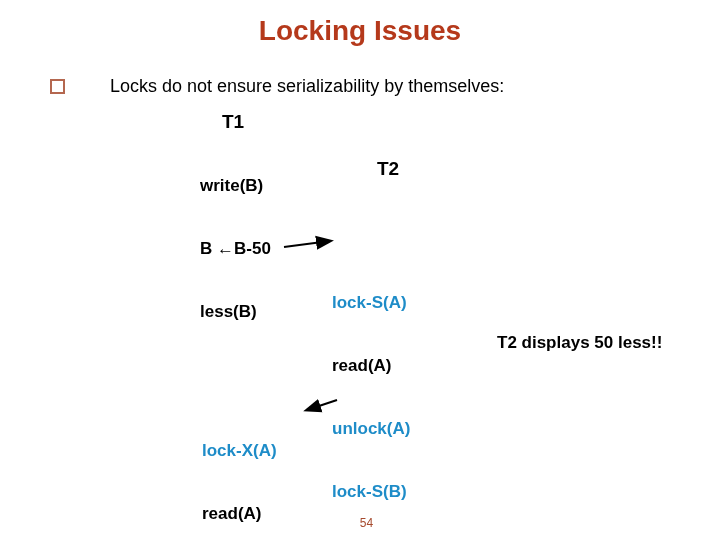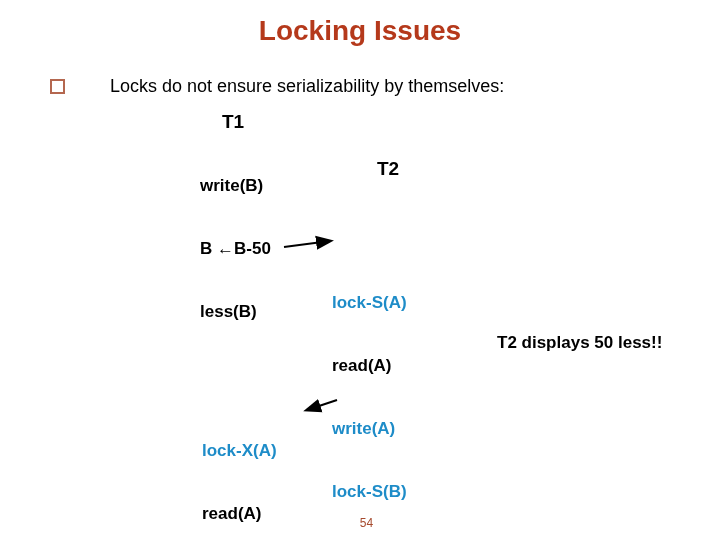--- a/index.html
+++ b/index.html
@@ -103,21 +103,21 @@
     <div class="code-line" data-kind="plain">write(B)</div>
     <div class="code-line" data-kind="plain">B ←B-50</div>
     <div class="code-line" data-kind="plain">less(B)</div>
   </div>
 
   <div class="txn-label" style="left:377px; top:158px;">T2</div>
 
   <div class="code-block" style="left:332px; top:250px;">
     <div class="code-line" data-kind="lock">lock-S(A)</div>
     <div class="code-line" data-kind="plain">read(A)</div>
-    <div class="code-line" data-kind="lock">write(A)</div>
+    <div class="code-line" data-kind="lock">unlock(A)</div>
     <div class="code-line" data-kind="lock">lock-S(B)</div>
     
     
     
   </div>
 
   <div class="annotation">T2 displays 50 less!!</div>
 
   <div class="code-block" style="left:202px; top:398px;">
     <div class="code-line" data-kind="lock">lock-X(A)</div>

